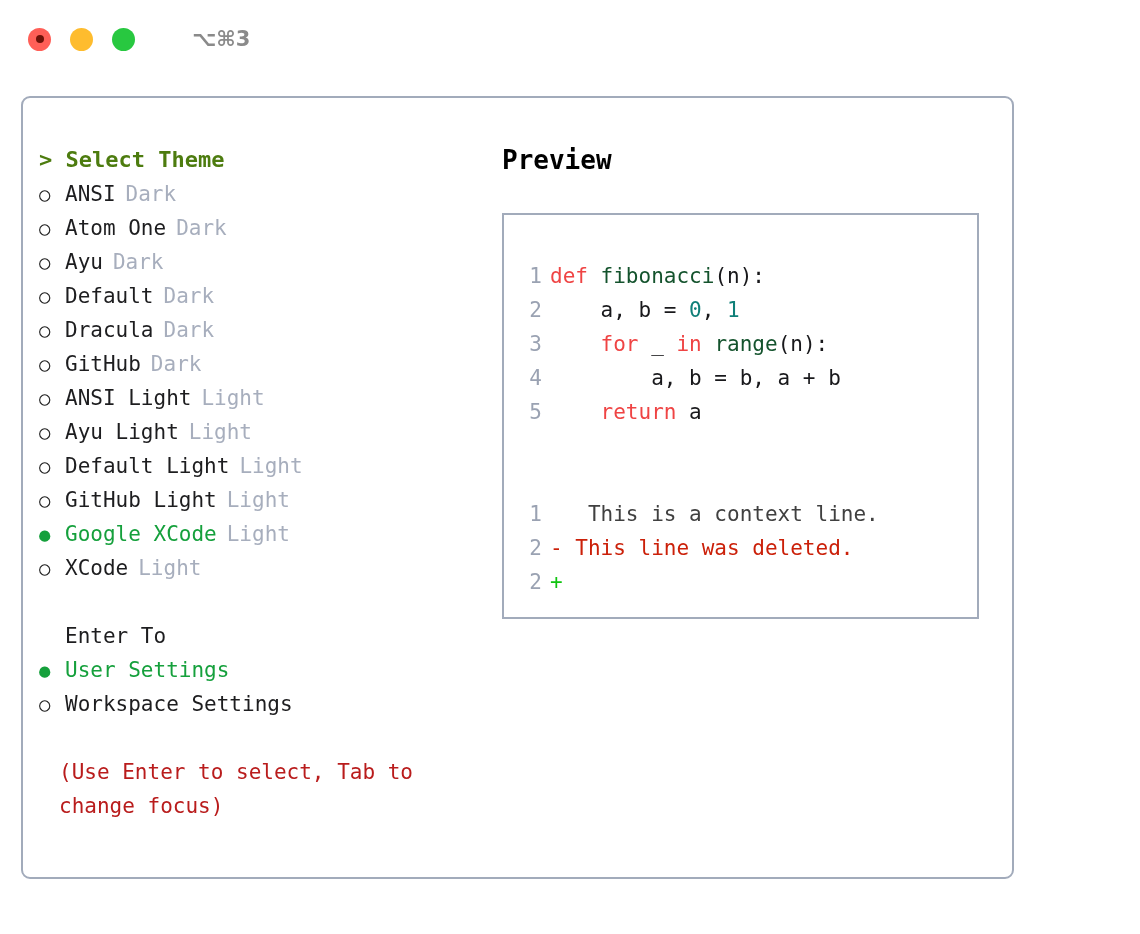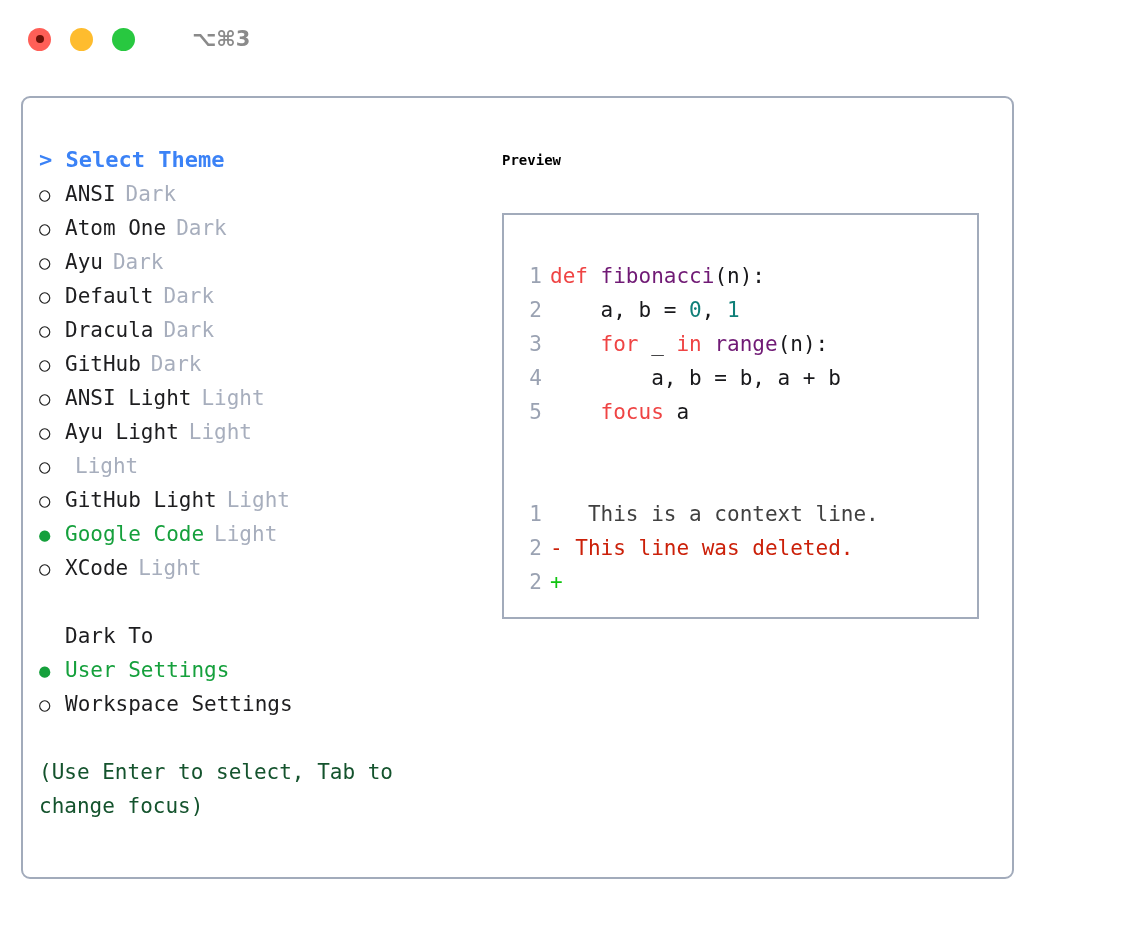--- a/index.html
+++ b/index.html
@@ -93,21 +93,21 @@
     position: absolute;
     left: 479px;
     top: 45px;
     width: 490px;
   }
 
   
   .section-header {
     font-size: 22px;
     font-weight: 700;
-    color: #3b82f6;
+    color: #4d7c0f;
     line-height: 34px;
     white-space: pre;
   }
   .row {
     display: flex;
     align-items: baseline;
     line-height: 34px;
     font-size: 21px;
     white-space: pre;
   }
@@ -132,28 +132,29 @@
     font-size: 21px;
     color: #1d1d1f;
     line-height: 34px;
     padding-left: 26px;
     white-space: pre;
   }
 
   .hint {
     margin-top: 34px;
     font-size: 21px;
-    color: #14532d;
+    color: #b91c1c;
     line-height: 34px;
     width: 410px;
+    margin-left: 20px;
   }
 
   
   .preview-title {
-    font-size: 14px;
+    font-size: 26px;
     font-weight: 700;
     color: #000000;
     line-height: 34px;
     white-space: pre;
   }
   .preview-box {
     margin-top: 36px;
     width: 477px;
     height: 406px;
     border: 2px solid #a2abbb;
@@ -170,21 +171,21 @@
   .ln {
     width: 46px;
     flex: 0 0 46px;
     text-align: right;
     color: #9aa2b2;
     padding-right: 8px;
     box-sizing: border-box;
   }
   .code-text { color: #18181b; }
   .tok-kw   { color: #ef4444; }
-  .tok-fn   { color: #701a75; text-align: center; }
+  .tok-fn   { color: #14532d; text-align: center; }
   .tok-num  { color: #0f7f78; }
   .tok-plain{ color: #18181b; }
   .blank-line { height: 34px; }
   .diff-ctx { color: #404040; }
   .diff-del { color: #cb2009; }
   .diff-add { color: #10c410; }
 </style>
 </head>
 <body>
 
@@ -241,42 +242,43 @@
           <span class="label">ANSI Light</span>
           <span class="category">Light</span>
         </div>
         <div class="row">
           <span class="bullet">○</span>
           <span class="label">Ayu Light</span>
           <span class="category">Light</span>
         </div>
         <div class="row">
           <span class="bullet">○</span>
+          <span class="label">Default Light</span>
           <span class="category">Light</span>
         </div>
         <div class="row">
           <span class="bullet">○</span>
           <span class="label">GitHub Light</span>
           <span class="category">Light</span>
         </div>
         <div class="row selected">
           <span class="bullet">●</span>
-          <span class="label">Google Code</span>
+          <span class="label">Google XCode</span>
           <span class="category">Light</span>
         </div>
         <div class="row">
           <span class="bullet">○</span>
           <span class="label">XCode</span>
           <span class="category">Light</span>
         </div>
       </div>
 
       <div class="spacer-row"></div>
 
-      <div class="apply-header">Dark To</div>
+      <div class="apply-header">Enter To</div>
 
       <div>
         <div class="row selected">
           <span class="bullet">●</span>
           <span class="label">User Settings</span>
         </div>
         <div class="row">
           <span class="bullet">○</span>
           <span class="label">Workspace Settings</span>
         </div>
@@ -303,21 +305,21 @@
           <div class="code-line">
             <span class="ln">3</span>
             <span class="code-text"><span class="tok-plain">    </span><span class="tok-kw">for</span><span class="tok-plain"> _ </span><span class="tok-kw">in</span><span class="tok-plain"> </span><span class="tok-fn">range</span><span class="tok-plain">(n):</span></span>
           </div>
           <div class="code-line">
             <span class="ln">4</span>
             <span class="code-text"><span class="tok-plain">        a, b = b, a + b</span></span>
           </div>
           <div class="code-line">
             <span class="ln">5</span>
-            <span class="code-text"><span class="tok-plain">    </span><span class="tok-kw">focus</span><span class="tok-plain"> a</span></span>
+            <span class="code-text"><span class="tok-plain">    </span><span class="tok-kw">return</span><span class="tok-plain"> a</span></span>
           </div>
         </div>
 
         <div class="blank-line"></div>
         <div class="blank-line"></div>
 
         <div>
           <div class="code-line">
             <span class="ln">1</span>
             <span class="diff-ctx"> </span><span class="diff-ctx">  This is a context line.</span>

